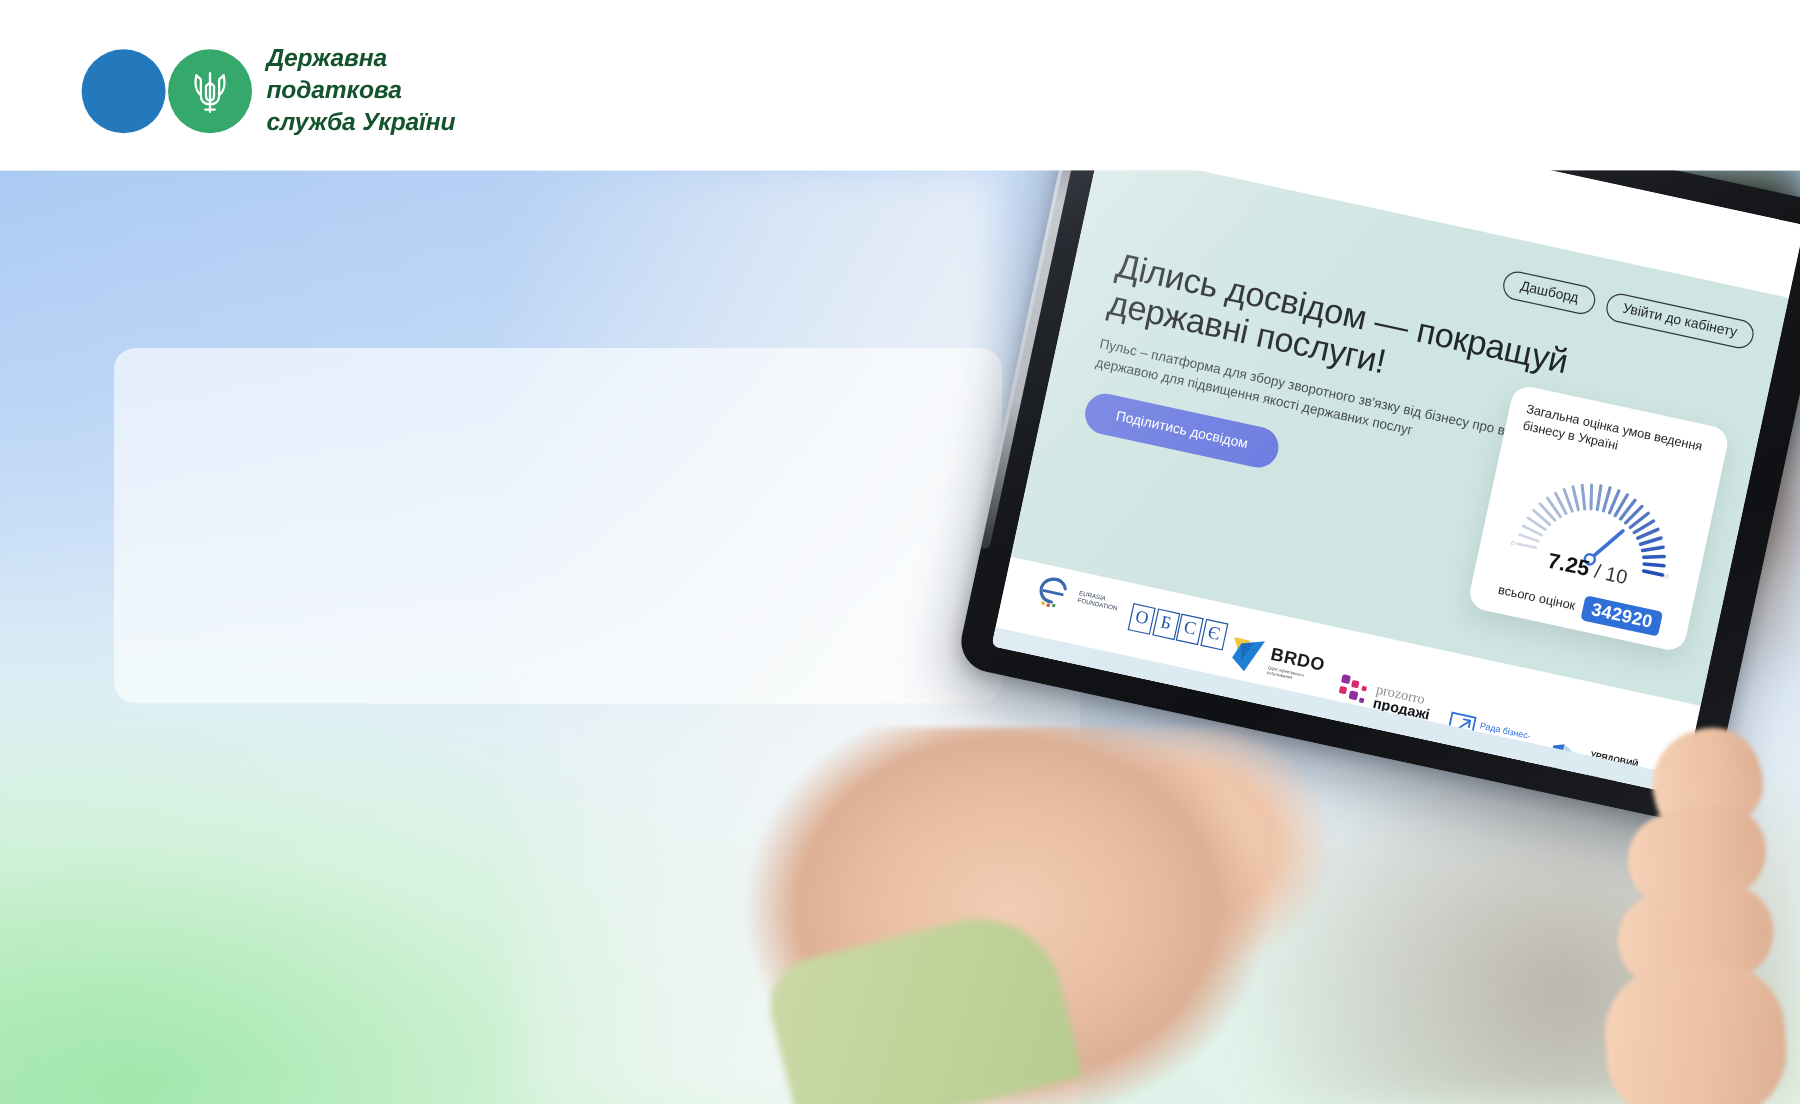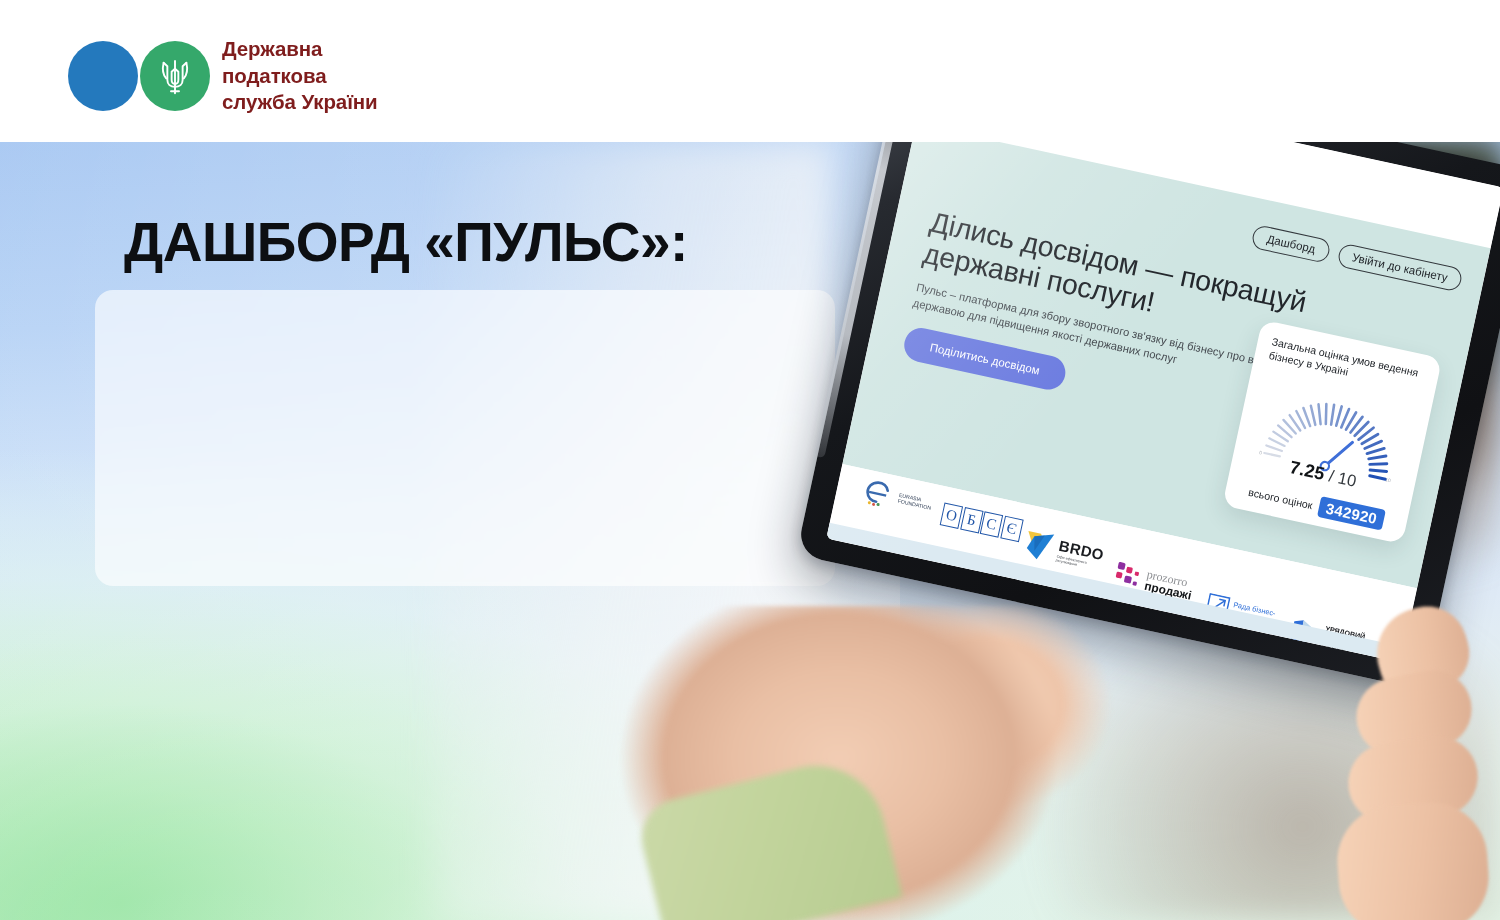--- a/index.html
+++ b/index.html
@@ -17,21 +17,21 @@
     background: #ffffff; z-index: 60;
   }
   .logo-wrap { position: absolute; left: 68px; top: 36px; display: flex; align-items: center; }
   .logo-circles { position: relative; width: 148px; height: 70px; }
   .circ { position: absolute; top: 0; width: 70px; height: 70px; border-radius: 50%; }
   .circ-blue { left: 0; background: #2479bd; }
   .circ-green { left: 72px; background: #35a86b; display: flex; align-items: center; justify-content: center; }
   .trident { width: 32px; height: 40px; }
   .logo-text {
     margin-left: 6px; font-size: 20.5px; font-weight: bold; line-height: 1.30;
-    color: #7f1d1d; letter-spacing: -0.1px; white-space: pre-line;
+    color: #14532d; letter-spacing: -0.1px; white-space: pre-line; font-style: italic;
   }
 
   
   .bg {
     position: absolute; left: 0; top: 142px; width: 1500px; height: 778px;
     background:
       radial-gradient(125% 95% at 3% 100%, #9fe5ab 0%, #b9ecc0 17%, #cdf0d8 30%, rgba(216,242,238,0.55) 46%, rgba(222,236,250,0) 64%),
       linear-gradient(177deg, #a8c8f2 0%, #b6d2f5 22%, #cfe2f8 44%, #dfeaf6 62%, #e8f2ee 78%, #e4f3e6 100%);
     overflow: hidden;
   }
@@ -430,21 +430,20 @@
     <div class="sleeve"></div>
     <div class="fingers-right">
       <div class="fr fr1"></div>
       <div class="fr fr2"></div>
       <div class="fr fr3"></div>
       <div class="fr fr4"></div>
     </div>
   </div>
 
   <div class="sub-panel"></div>
-  <div class="headline">ДАШБОРД «ПУЛЬС»:</div>
 
   <div class="header-bar">
     <div class="logo-wrap">
       <div class="logo-circles">
         <div class="circ circ-blue"></div>
         <div class="circ circ-green">
           <svg class="trident" viewBox="0 0 34 44">
             <g fill="none" stroke="#ffffff" stroke-width="2.1" stroke-linejoin="round" stroke-linecap="round">
               <path d="M17 5.5 V41"></path>
               <path d="M4.5 7.5 C3 14 3.6 20.5 7.3 24.6"></path>

